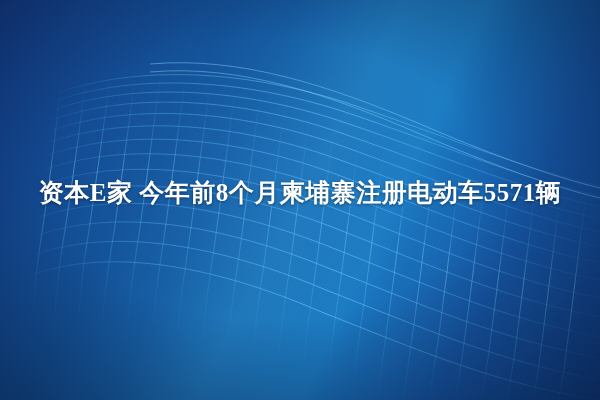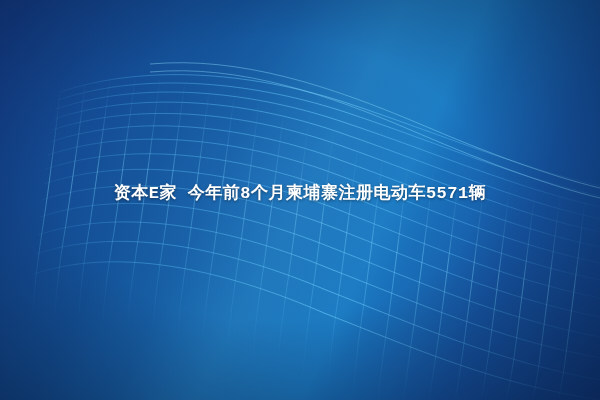--- a/index.html
+++ b/index.html
@@ -48,26 +48,26 @@
     top: 168px;
     width: 600px;
     height: 48px;
     display: flex;
     align-items: center;
     justify-content: center;
     pointer-events: none;
   }
   .title {
     color: #ffffff;
-    font-size: 17px;
+    font-size: 25px;
     font-weight: bold;
     letter-spacing: 0.5px;
     white-space: nowrap;
     text-shadow: 0 1px 3px rgba(0,0,0,0.45);
-    font-family: Liberation Mono, monospace;
+    font-family: Liberation Serif, serif;
   }
 </style>
 </head>
 <body>
 
 <div class="banner">
 
   <div class="sweep"></div>
 
   <svg class="mesh" viewBox="0 0 600 400" preserveAspectRatio="none" aria-hidden="true">

